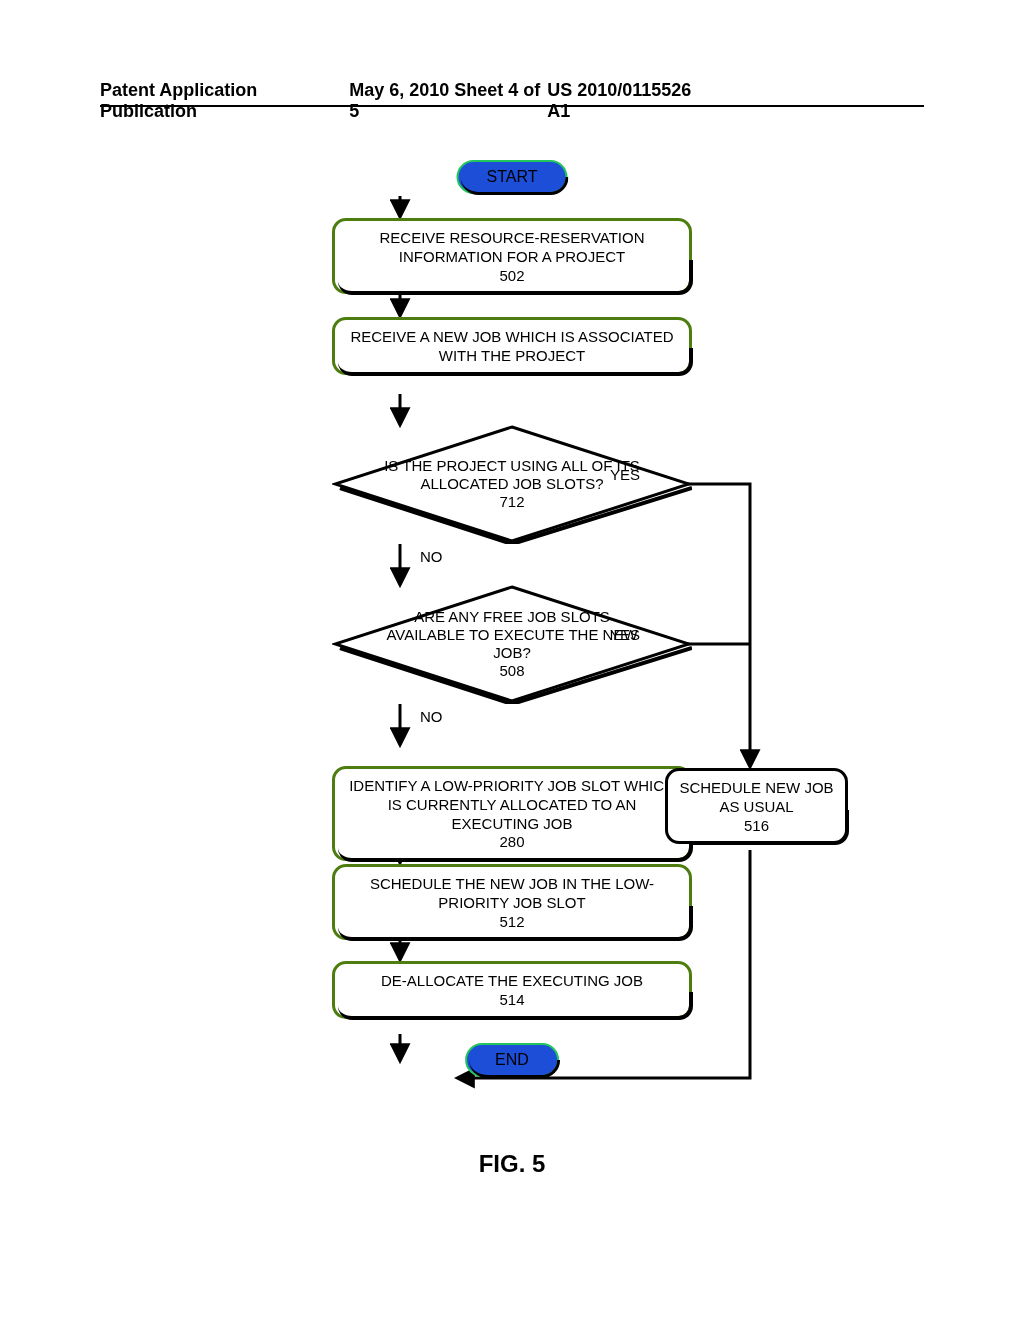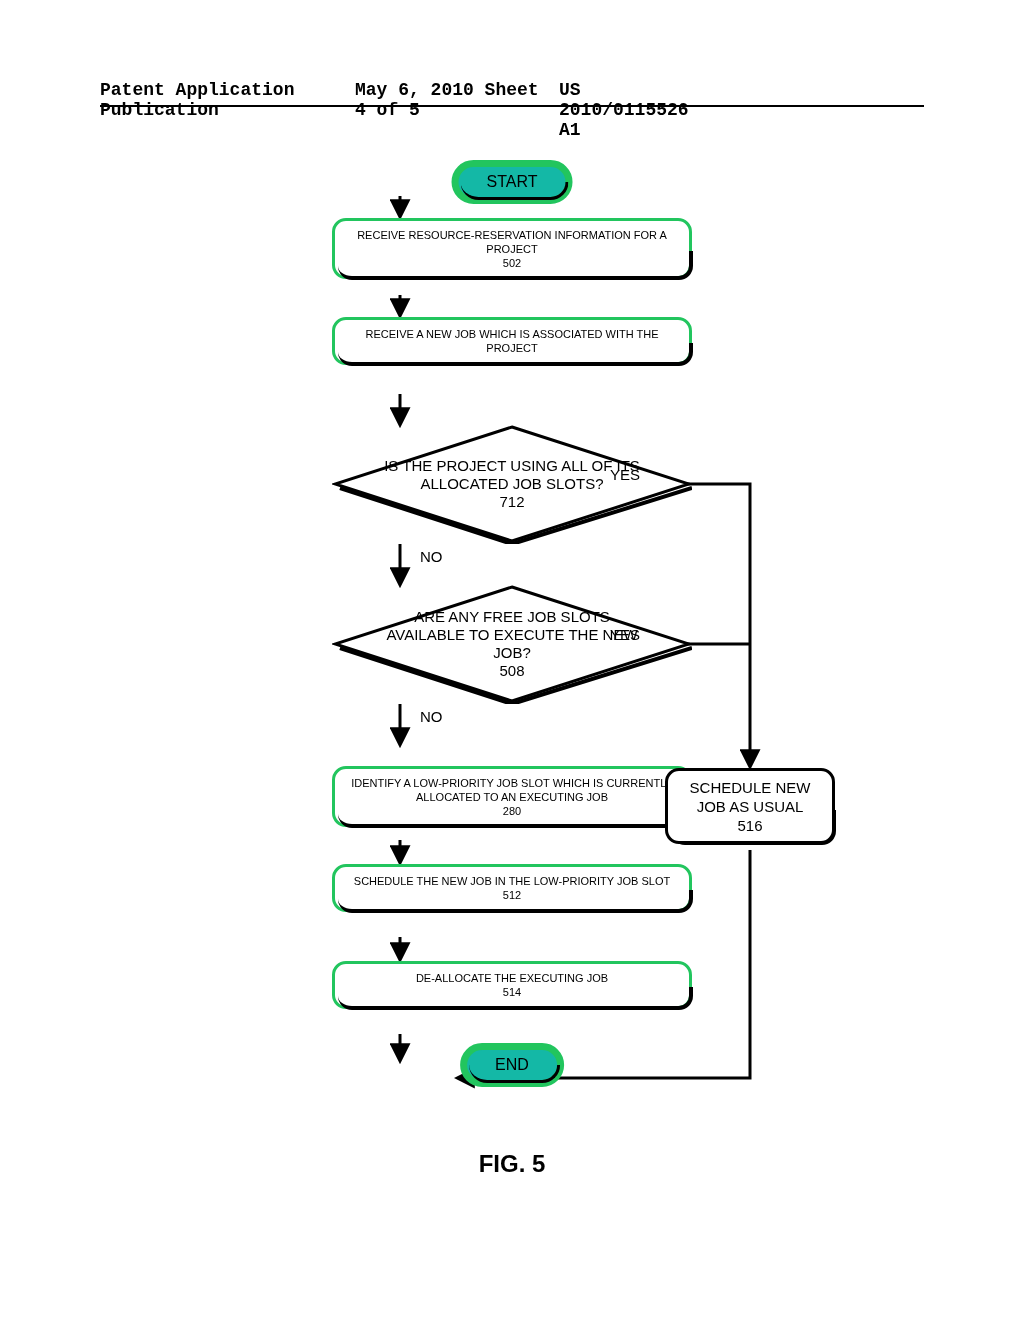--- a/index.html
+++ b/index.html
@@ -13,84 +13,83 @@
   .header {
     position: absolute;
     top: 80px;
     left: 0;
     width: 812px;
     padding: 0 100px;
     display: flex;
     justify-content: space-between;
     font-size: 18px;
     font-weight: bold;
-    font-family: Liberation Mono, monospace;
   }
   .header-rule {
     position: absolute;
     top: 105px;
     left: 100px;
     width: 824px;
     height: 2px;
     background: #000;
   }
   .flow {
     position: absolute;
     left: 0;
     top: 150px;
     width: 1024px;
   }
   .terminator {
     position: absolute;
     left: 50%;
     transform: translateX(-50%);
-    border: 7px solid #22c55e;
+    border: 2px solid #22c55e;
     border-radius: 999px;
     padding: 6px 28px;
     font-size: 16px;
     font-weight: 500;
     text-align: center;
-    background: #14b8a6;
+    background: #1d4ed8;
   }
   .terminator::after {
     content: "";
     position: absolute;
     left: 2px; right: -3px; bottom: -3px; top: 50%;
     border: 3px solid #000;
     border-top: none;
     border-left: none;
     border-radius: 0 0 999px 999px;
     z-index: -1;
   }
   .process {
     position: absolute;
     left: 50%;
     transform: translateX(-50%);
     width: 360px;
-    border: 3px solid #22c55e;
+    border: 3px solid #4d7c0f;
     border-radius: 14px;
     padding: 8px 12px 6px;
     text-align: center;
-    font-size: 11px;
+    font-size: 15px;
     line-height: 1.25;
     background: #fff;
   }
   .process::after {
     content: "";
     position: absolute;
     left: 3px; right: -4px; bottom: -4px; top: 55%;
     border: 4px solid #000;
     border-top: none;
     border-left: none;
     border-radius: 0 0 14px 14px;
     z-index: -1;
   }
   .process-side {
     position: absolute;
-    width: 170px;
+    width: 183px;
     border: 3px solid #000;
     border-radius: 14px;
     padding: 8px 8px 6px;
     text-align: center;
     font-size: 15px;
     line-height: 1.25;
     background: #fff;
   }
   .process-side::after {
     content: "";

